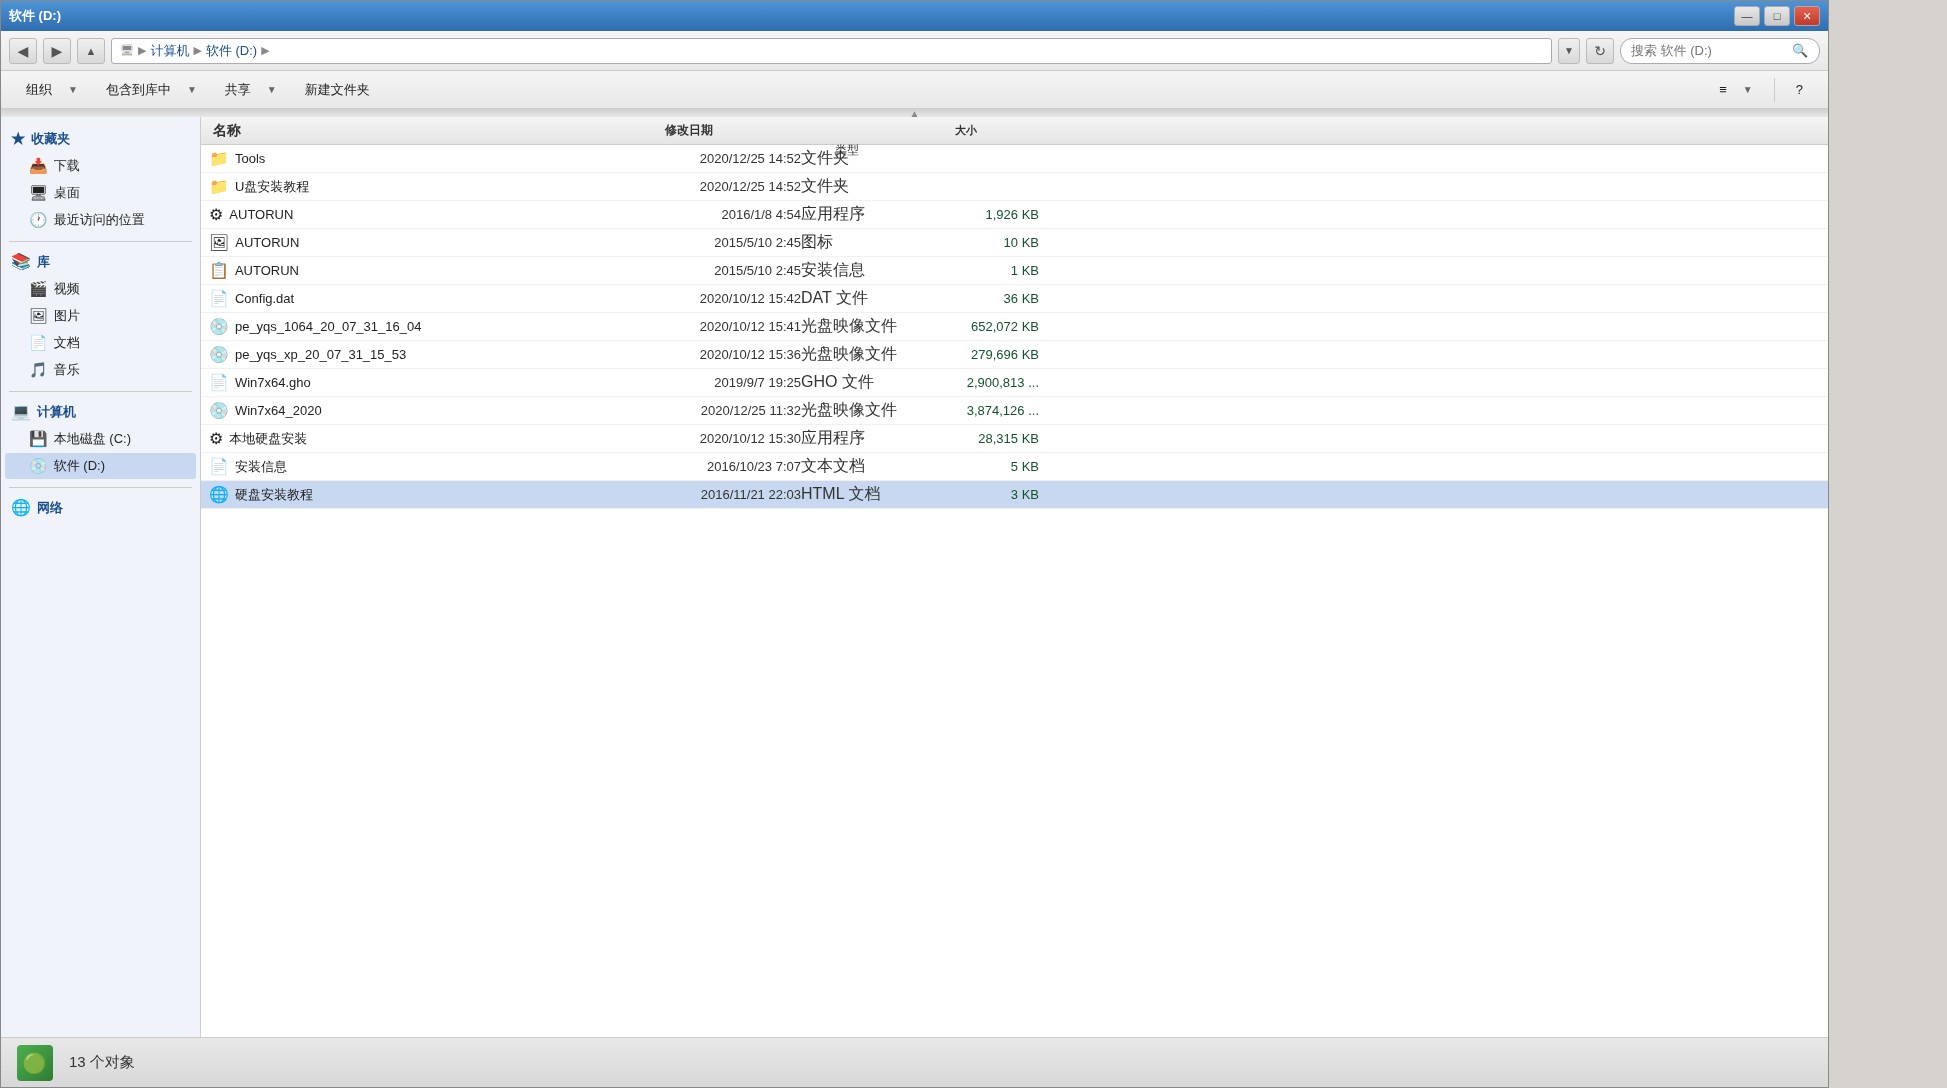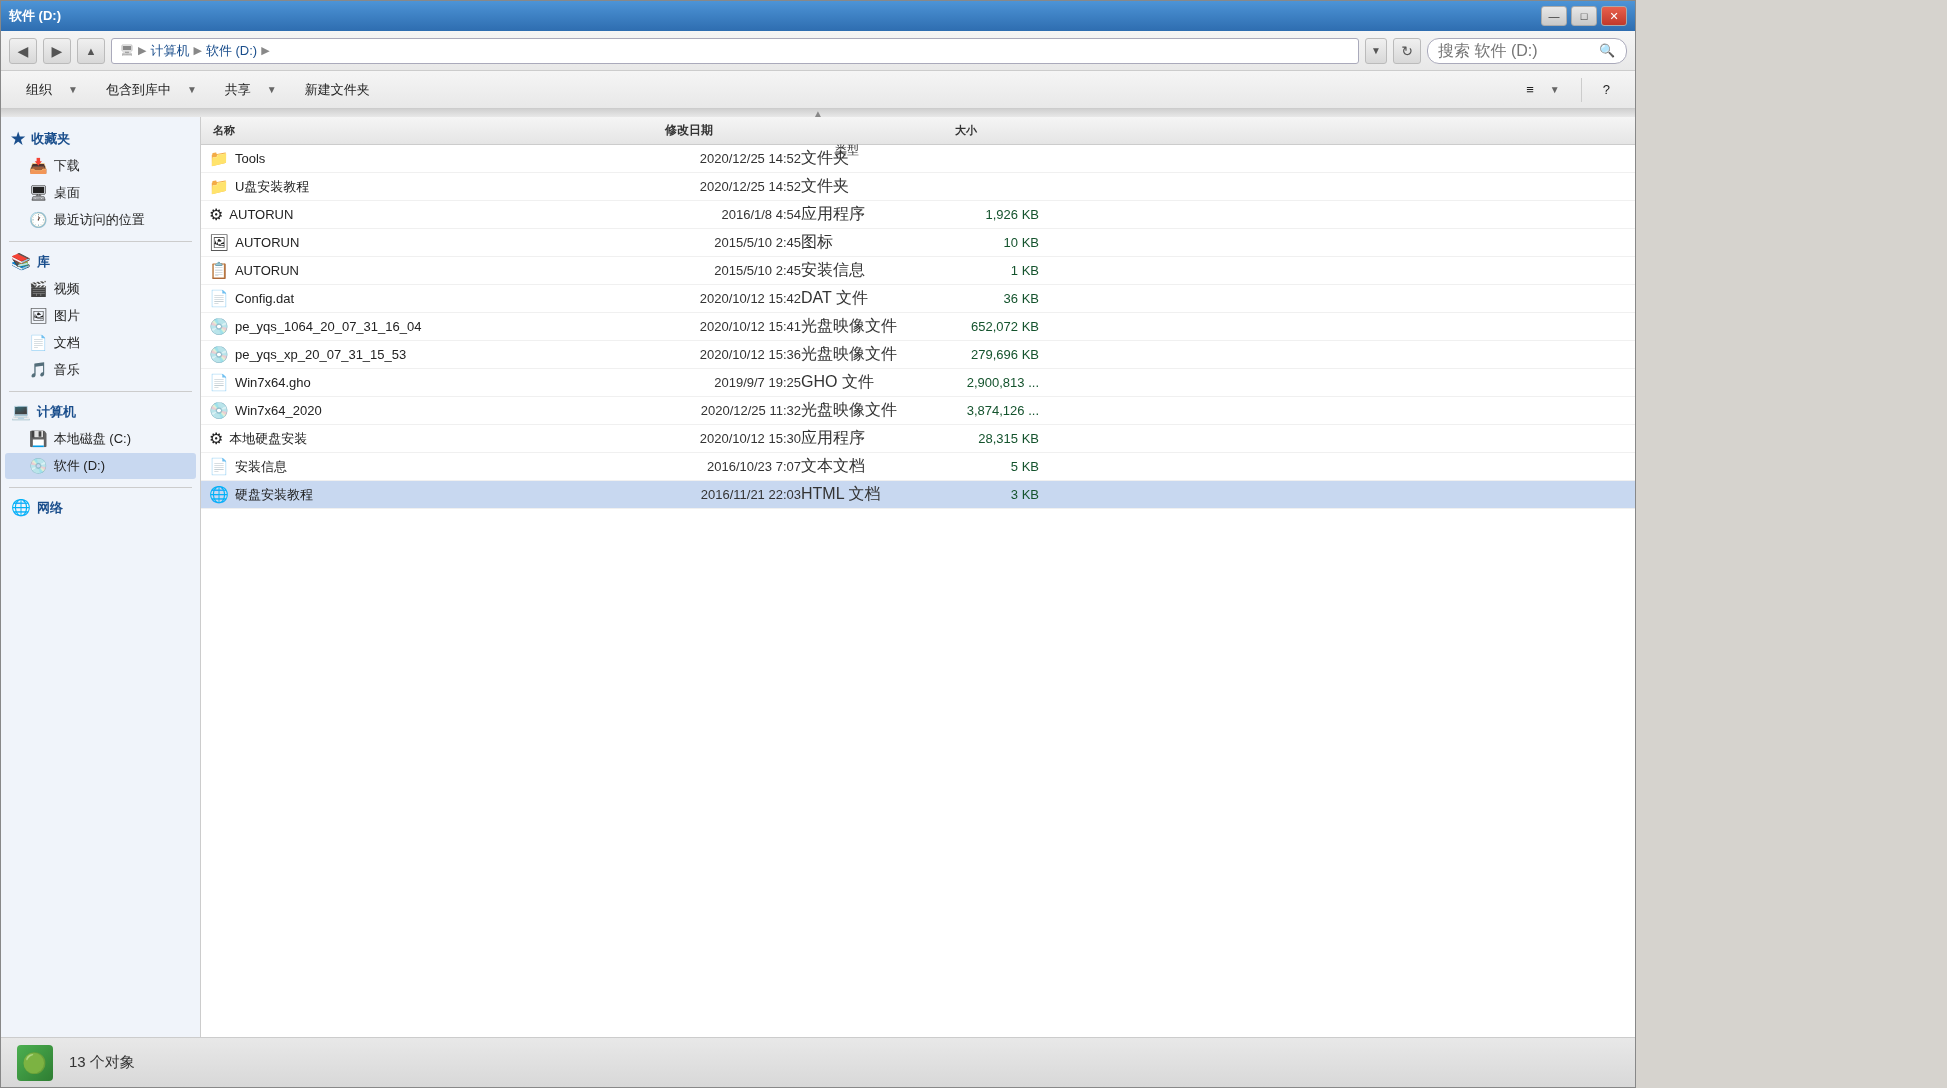--- a/index.html
+++ b/index.html
@@ -8,21 +8,21 @@
       height: 1088px;
       background: #d6d3ce;
       font-family: "Microsoft YaHei", "SimHei", Arial, sans-serif;
       font-size: 13px;
       color: #222;
       overflow: hidden;
     }
 
     
     .window {
-      width: 1636px;
+      width: 1829px;
       height: 1088px;
       background: #fff;
       border: 1px solid #888;
       display: flex;
       flex-direction: column;
     }
 
     
     .titlebar {
       height: 30px;
@@ -136,21 +136,21 @@
       background: #fff;
       display: flex;
       align-items: center;
       padding: 0 10px;
       gap: 6px;
     }
     .search-box input {
       border: none;
       outline: none;
       background: transparent;
-      font-size: 16px;
+      font-size: 13px;
       color: #888;
       width: 100%;
     }
     .search-icon { color: #888; font-size: 13px; }
 
     
     .toolbar {
       height: 38px;
       background: linear-gradient(to bottom, #f5f5f5, #e8e8e8);
       border-bottom: 1px solid #ccc;
@@ -247,21 +247,21 @@
     .filelist-header {
       display: flex;
       align-items: center;
       background: linear-gradient(to bottom, #f5f5f5, #e5e5e5);
       border-bottom: 1px solid #ccc;
       height: 28px;
       position: sticky;
       top: 0;
       z-index: 1;
     }
-    .col-name { width: 430px; padding-left: 12px; font-size: 11px; color: #333; font-weight: bold; cursor: pointer; }
+    .col-name { width: 430px; padding-left: 12px; font-size: 14px; color: #333; font-weight: bold; cursor: pointer; }
     .col-date { width: 170px; font-size: 12px; color: #333; font-weight: bold; cursor: pointer; margin-left: 34px; }
     .col-type { width: 120px; font-size: 12px; color: #333; font-weight: normal; cursor: pointer; margin-top: 40px; }
     .col-size { width: 130px; font-size: 11px; color: #333; font-weight: bold; cursor: pointer; text-align: left; padding-right: 12px; }
 
     .file-row {
       display: flex;
       align-items: center;
       height: 28px;
       border-bottom: 1px solid #f0f0f0;
       cursor: pointer;

